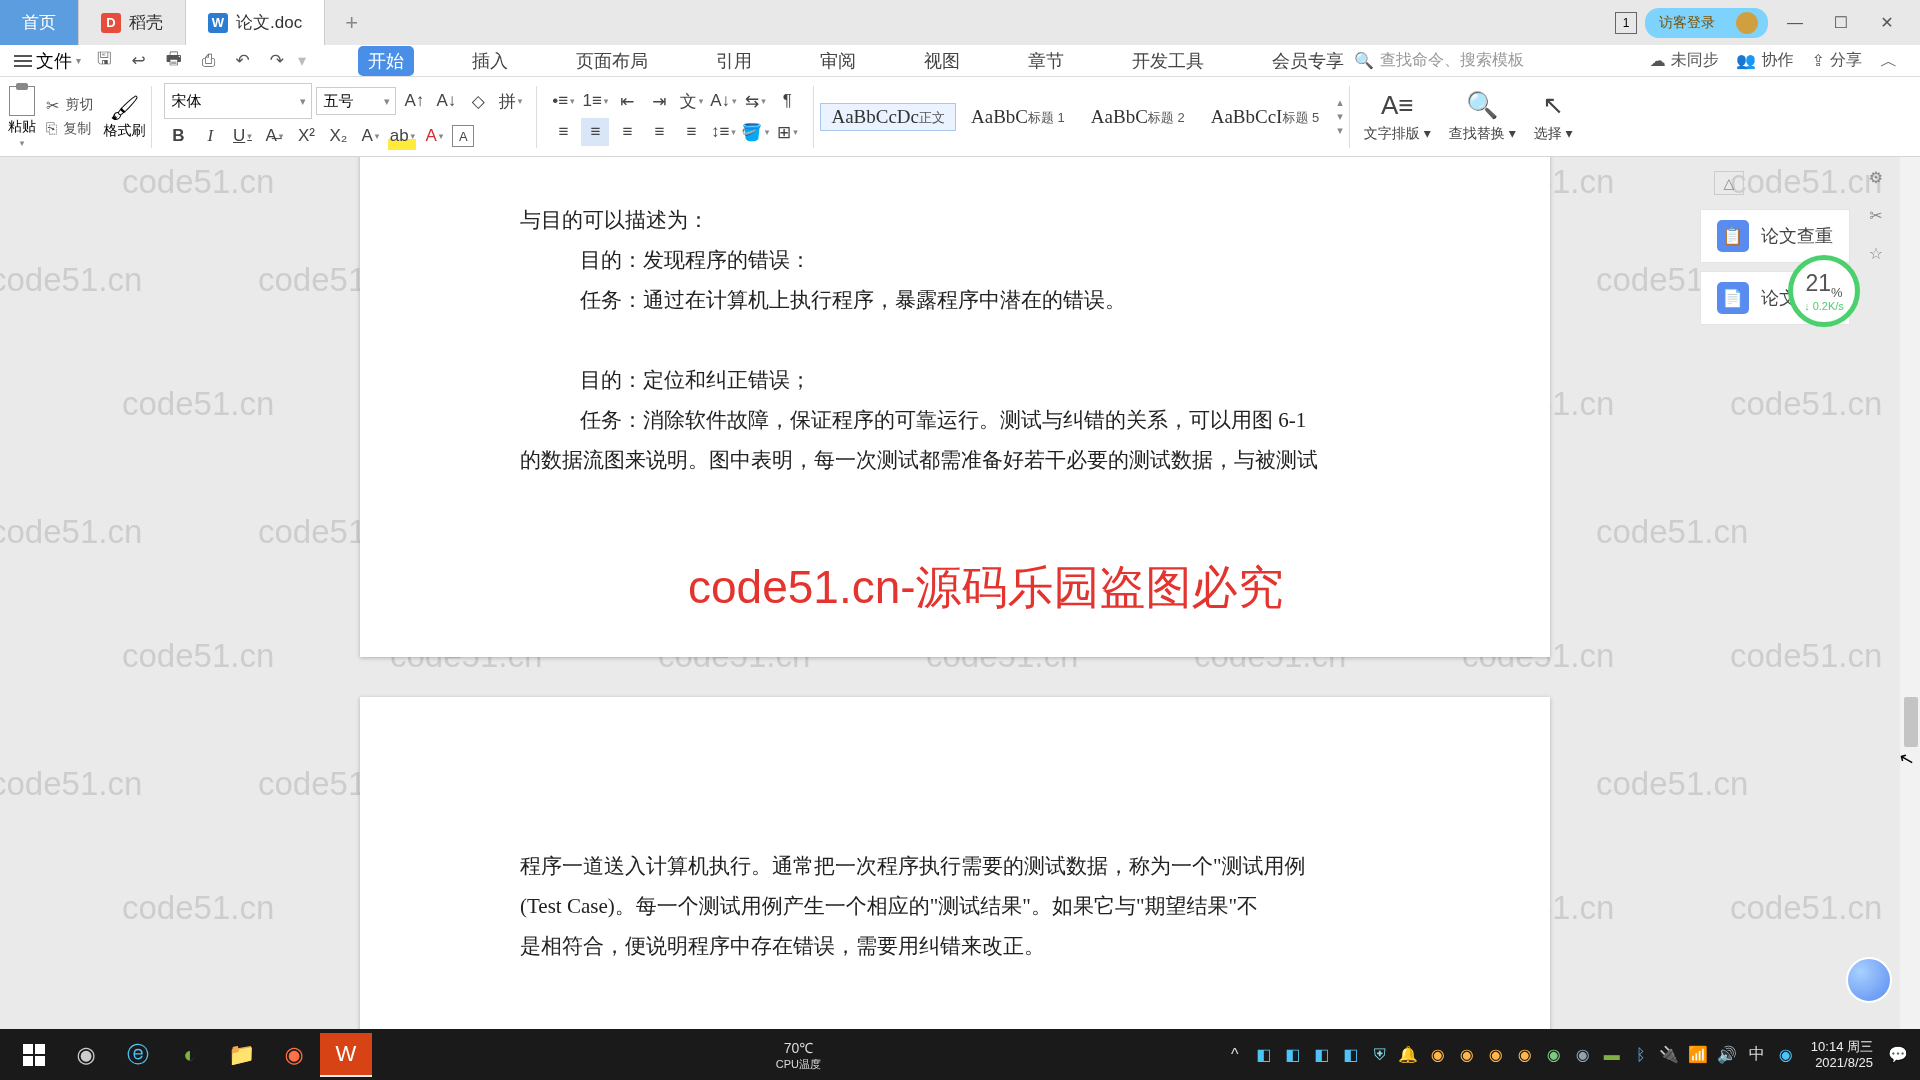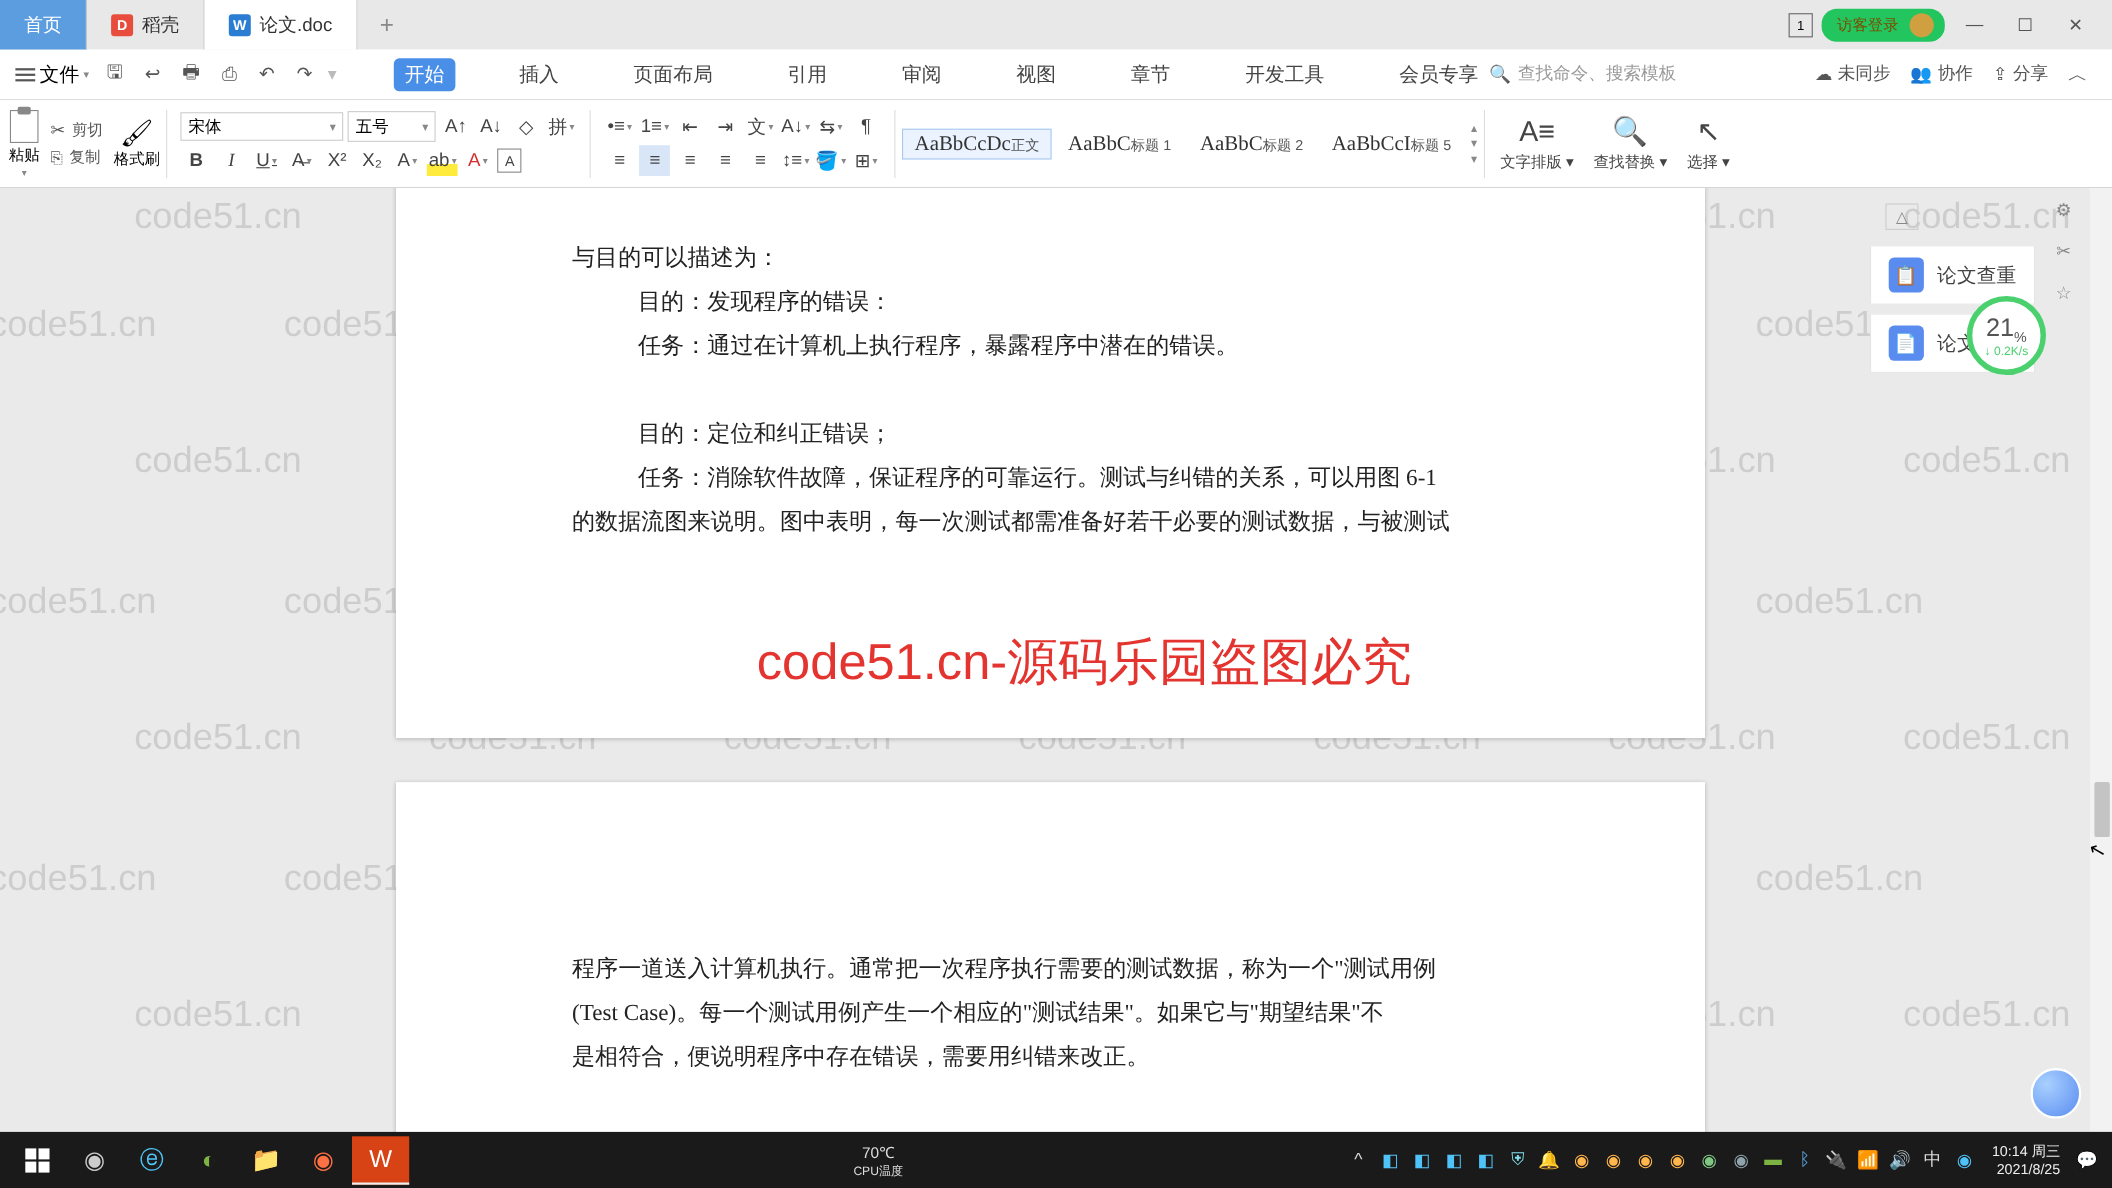--- a/index.html
+++ b/index.html
@@ -8,26 +8,26 @@
 
 .titlebar { height: 45px; background: #e8e8e8; display: flex; align-items: center; }
 .tab { height: 45px; padding: 0 22px; display: flex; align-items: center; gap: 8px; font-size: 17px; color: #333; border-right: 1px solid #ccc; cursor: pointer; }
 .tab.active { background: #fff; }
 .tab-home { background: #5c9de0; color: #fff; font-weight: 500; }
 .tab-icon-d { width: 20px; height: 20px; background: #e84c3d; border-radius: 3px; display: flex; align-items: center; justify-content: center; color: #fff; font-weight: bold; font-size: 13px; }
 .tab-icon-w { width: 20px; height: 20px; background: #2b7cd3; border-radius: 3px; display: flex; align-items: center; justify-content: center; color: #fff; font-weight: bold; font-size: 13px; }
 .tab-add { padding: 0 20px; font-size: 22px; color: #888; cursor: pointer; }
 .titlebar-right { margin-left: auto; display: flex; align-items: center; gap: 8px; padding-right: 14px; }
 .square-icon { width: 22px; height: 22px; border: 1.5px solid #666; display: flex; align-items: center; justify-content: center; font-size: 12px; }
-.login-btn { background: #22c55e; border-radius: 14px; padding: 4px 10px 4px 14px; display: flex; align-items: center; gap: 10px; font-size: 14px; color: #7a4f00; }
+.login-btn { background: #7dd3fc; border-radius: 14px; padding: 4px 10px 4px 14px; display: flex; align-items: center; gap: 21px; font-size: 14px; color: #7a4f00; }
 .avatar-circle { width: 22px; height: 22px; background: #d0a040; border-radius: 50%; }
 .win-btn { width: 38px; height: 30px; display: flex; align-items: center; justify-content: center; color: #555; }
 
 
-.menubar { height: 46px; background: #fff; display: flex; align-items: center; border-bottom: 1px solid #ddd; padding: 0 8px; }
+.menubar { height: 32px; background: #fff; display: flex; align-items: center; border-bottom: 1px solid #ddd; padding: 0 8px; }
 .menu-icon-btn { padding: 0 10px; color: #555; font-size: 17px; }
 .file-btn { display: flex; align-items: center; gap: 4px; font-size: 18px; padding: 0 6px; }
 .hamburger { display: flex; flex-direction: column; gap: 3px; }
 .hamburger span { width: 18px; height: 2px; background: #555; }
 .qat-sep { color: #bbb; margin: 0 4px; }
 .menu-tab { padding: 0 10px; font-size: 18px; color: #444; height: 42px; display: flex; align-items: center; margin-left: 48px; }
 .menu-tab.active { background: #4a8fe7; color: #fff; border-radius: 5px; height: 30px; }
 .menubar-right { margin-left: auto; display: flex; align-items: center; gap: 18px; padding-right: 14px; }
 .search-box { display: flex; align-items: center; gap: 6px; color: #999; font-size: 16px; }
 .menubar-link { display: flex; align-items: center; gap: 5px; color: #555; font-size: 16px; }
@@ -38,21 +38,21 @@
 .r-group { display: flex; flex-direction: column; gap: 3px; padding: 0 6px; }
 .r-group-h { display: flex; align-items: center; gap: 4px; }
 .r-sep { width: 1px; height: 62px; background: #ddd; margin: 0 4px; }
 .paste-btn { display: flex; flex-direction: column; align-items: center; gap: 2px; font-size: 14px; }
 .paste-icon { width: 26px; height: 30px; background: #fff; border: 1px solid #888; position: relative; }
 .paste-icon::before { content: ""; position: absolute; top: -4px; left: 6px; width: 12px; height: 7px; background: #888; border-radius: 2px; }
 .small-btn { display: flex; align-items: center; gap: 6px; font-size: 14px; color: #555; padding: 1px 2px; }
 .scissors { font-size: 16px; }
 .fmt-brush { display: flex; flex-direction: column; align-items: center; font-size: 14px; }
 .brush-icon { font-size: 24px; }
-.font-select { border: 1px solid #ccc; height: 26px; font-size: 15px; padding: 0 20px 0 6px; background: #fff; display: flex; align-items: center; min-width: 148px; position: relative; }
+.font-select { border: 1px solid #ccc; height: 36px; font-size: 15px; padding: 0 20px 0 6px; background: #fff; display: flex; align-items: center; min-width: 148px; position: relative; }
 .font-select::after { content: "▾"; position: absolute; right: 6px; color: #888; font-size: 11px; }
 .size-select { border: 1px solid #ccc; height: 28px; font-size: 15px; padding: 0 20px 0 6px; background: #fff; display: flex; align-items: center; min-width: 80px; position: relative; }
 .size-select::after { content: "▾"; position: absolute; right: 6px; color: #888; font-size: 11px; }
 .r-btn { width: 28px; height: 28px; display: flex; align-items: center; justify-content: center; font-size: 17px; color: #444; }
 .r-btn.dd::after { content: "▾"; font-size: 9px; margin-left: 2px; color: #888; }
 .bold { font-weight: bold; }
 .italic { font-style: italic; font-family: serif; }
 .underline { text-decoration: underline; }
 .style-item { display: flex; flex-direction: row; align-items: center; padding: 2px 10px; border: 1px solid transparent; }
 .style-item.sel { border: 1px solid #a8c8f0; background: #eaf3ff; }

